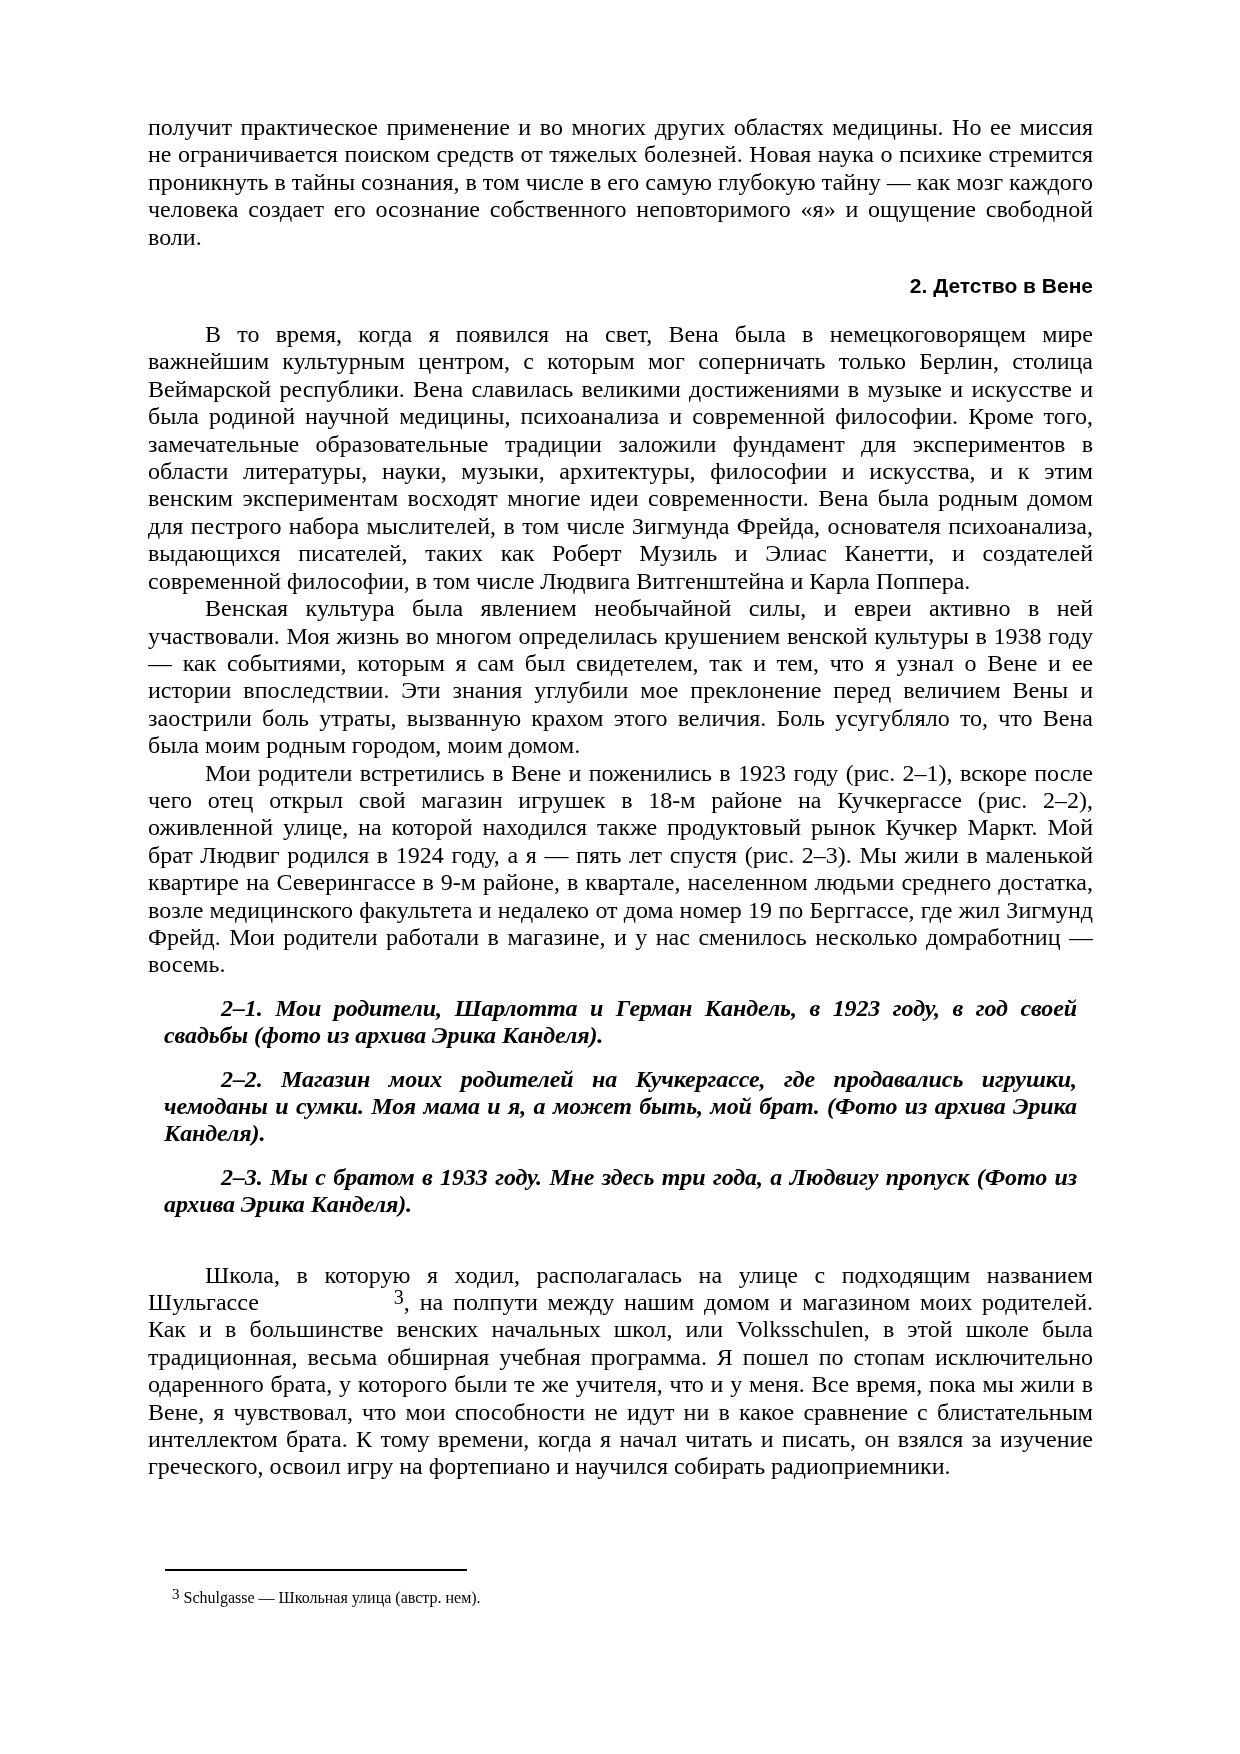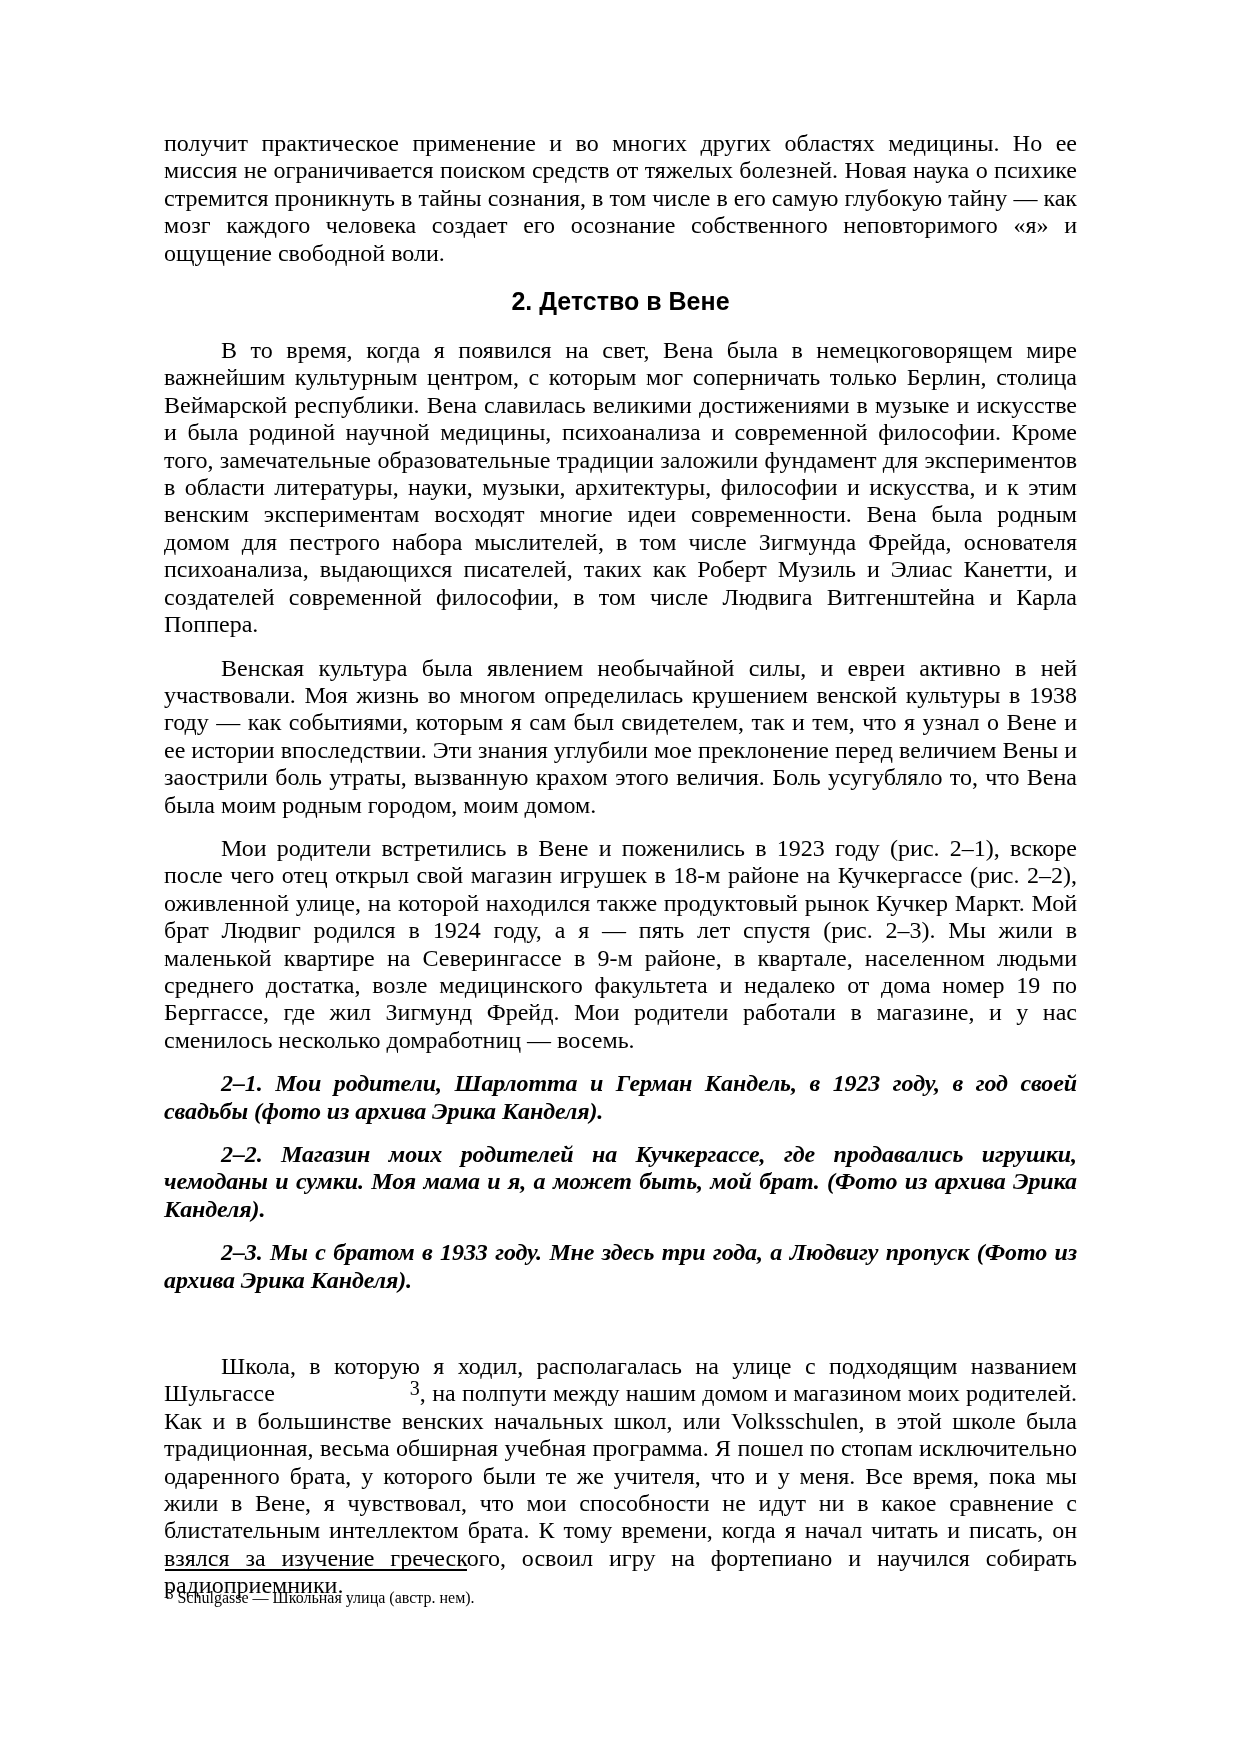--- a/index.html
+++ b/index.html
@@ -17,33 +17,33 @@
     .page {
       position: absolute;
       left: 148px;
       top: 114px;
       width: 945px;
       font-family: "Liberation Serif", "DejaVu Serif", serif;
       font-size: 24px;
       line-height: 27.4px;
     }
     .para {
-      margin: 16px;
+      margin: 0;
       text-align: justify;
       text-indent: 57px;
     }
     .para.no-indent {
       text-indent: 0;
     }
     .heading {
       margin: 19px 0 20px 0;
-      text-align: center;
+      text-align: right;
       font-family: "Liberation Sans", "DejaVu Sans", sans-serif;
       font-weight: bold;
-      font-size: 25px;
+      font-size: 21px;
       line-height: 31px;
     }
     .caption {
       margin: 16px;
       text-align: justify;
       text-indent: 57px;
       font-weight: bold;
       font-style: italic;
       letter-spacing: -0.1px;
     }
@@ -60,21 +60,21 @@
     .footnote-rule {
       position: absolute;
       left: 165px;
       top: 1569px;
       width: 302px;
       height: 0;
       border-top: 2px solid #000000;
     }
     .footnote {
       position: absolute;
-      left: 166px;
+      left: 172px;
       top: 1584px;
       font-family: "Liberation Serif", "DejaVu Serif", serif;
       font-size: 16px;
       line-height: 20px;
     }
     .footnote .fn-num {
       font-size: 15px;
       vertical-align: 4px;
       margin-right: 4px;
     }

